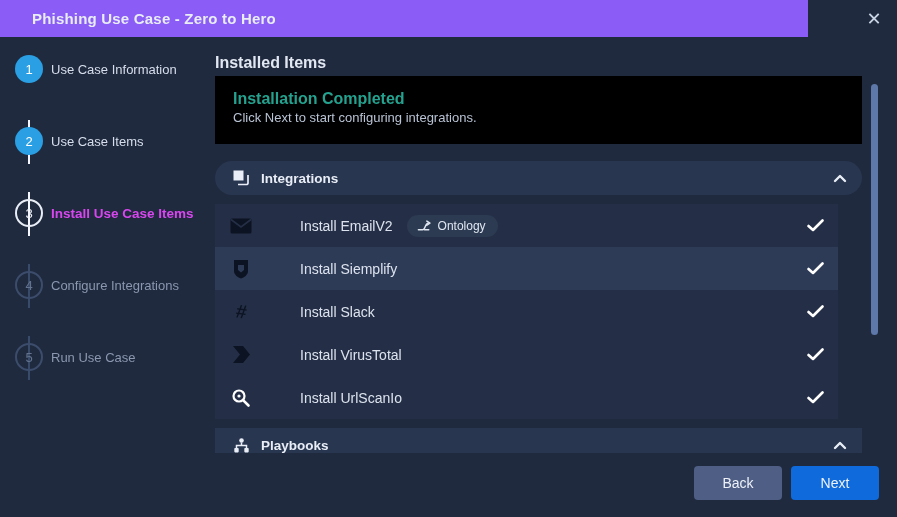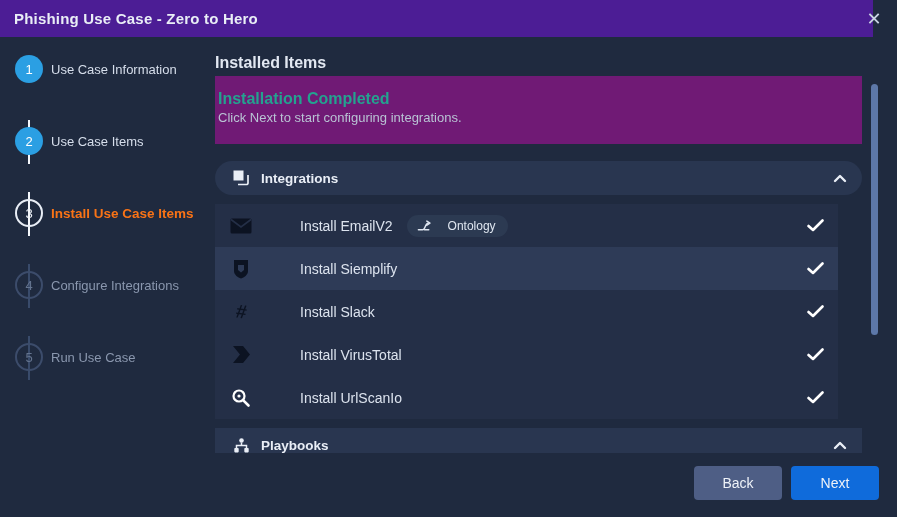--- a/index.html
+++ b/index.html
@@ -4,71 +4,71 @@
 <style>
   * { margin:0; padding:0; box-sizing:border-box; }
   html,body { background:#10182a; }
   body { font-family:"Liberation Sans", sans-serif; }
   .modal {
     position:relative; width:897px; height:517px;
     background:#1f2a3f; color:#e6ecf5; overflow:hidden;
   }
   
   .titlebar {
-    position:absolute; left:0; top:0; width:873px; height:37px;
-    background:#4c1d95; display:flex; align-items:center;
-    padding:0 14px;
+    position:absolute; left:0; top:0; width:808px; height:37px;
+    background:#8b5cf6; display:flex; align-items:center;
+    padding:0 32px;
   }
   .titlebar .title { font-size:15px; font-weight:700; color:#e9eef6; letter-spacing:.2px; }
   .close-btn {
     position:absolute; right:10px; top:6px; width:26px; height:26px;
     display:flex; align-items:center; justify-content:center;
     color:#c9d4e4; font-size:18px; cursor:pointer; background:transparent; border:none;
   }
   
   .stepper { position:absolute; left:0; top:37px; width:215px; height:480px; }
   .step { position:absolute; left:0; width:215px; height:28px; display:flex; align-items:center; }
   .step-circle {
     position:absolute; left:15px; width:28px; height:28px; border-radius:50%;
     display:flex; align-items:center; justify-content:center; font-size:13px;
   }
   .step.done .step-circle { background:#2b9fe3; color:#fff; }
   .step.active .step-circle { background:transparent; border:2px solid #e9eef6; color:#f0f4fa; }
   .step.pending .step-circle { background:transparent; border:2px solid #3c4c6b; color:#64748f; }
   .step-label { position:absolute; left:51px; font-size:13px; color:#d6deeb; }
-  .step.active .step-label { font-weight:700; font-size:13.5px; color:#f97316; }
+  .step.active .step-label { font-weight:700; font-size:13.5px; color:#d946ef; }
   .step.pending .step-label { color:#8a97ae; }
   .connector { position:absolute; left:28px; width:2px; }
   .connector.bright { background:#f4f7fb; }
   .connector.dim { background:#394b6b; }
   
   .main-heading { position:absolute; left:215px; top:54px; font-size:16px; font-weight:700; color:#e2e8f2; }
   .scroll-viewport { position:absolute; left:215px; top:76px; width:647px; height:377px; overflow:hidden; }
   .banner {
     position:absolute; left:0; top:0; width:647px; height:68px;
-    background:#701a75; padding:14px 3px;
+    background:#000000; padding:14px 18px;
   }
   .banner-title { font-size:16px; font-weight:700; color:#24a28f; }
   .banner-subtitle { margin-top:2px; font-size:13px; color:#b9c3d4; }
   .section-header {
     position:absolute; left:0; width:647px; height:34px; background:#293650;
     display:flex; align-items:center; padding:0 15px 0 16px; cursor:pointer;
   }
   .section-header .sec-icon { width:20px; height:18px; margin-right:10px; display:flex; align-items:center; justify-content:center; }
   .section-header .sec-label { font-size:13.5px; font-weight:700; color:#e9eef6; }
   .section-header .chevron { margin-left:auto; display:flex; align-items:center; }
   .row {
     position:absolute; left:0; width:623px; height:43px; background:#242f47;
     display:flex; align-items:center; padding:0 14px; cursor:pointer;
   }
   .row.highlighted { background:#2e3b57; }
   .row .item-icon { width:24px; height:24px; margin-right:12px; display:flex; align-items:center; justify-content:center; }
   .row .item-label { font-size:14px; color:#dce3ee;margin-left:35px; }
   .badge {
-    margin-left:14px; display:flex; align-items:center; gap:16px;
+    margin-left:14px; display:flex; align-items:center; gap:6px;
     background:#2c3a52; border-radius:12px; padding:4px 12px 4px 10px;
     font-size:12px; color:#dfe6f0;
   }
   .row .check { margin-left:auto; display:flex; align-items:center; }
   .slack-glyph { font-size:19px; font-weight:700; color:#0c1322; transform:rotate(8deg); line-height:1; }
   
   .scroll-thumb {
     position:absolute; left:871px; top:84px; width:7px; height:251px;
     background:#5d78a9; border-radius:4px; cursor:pointer;
   }

